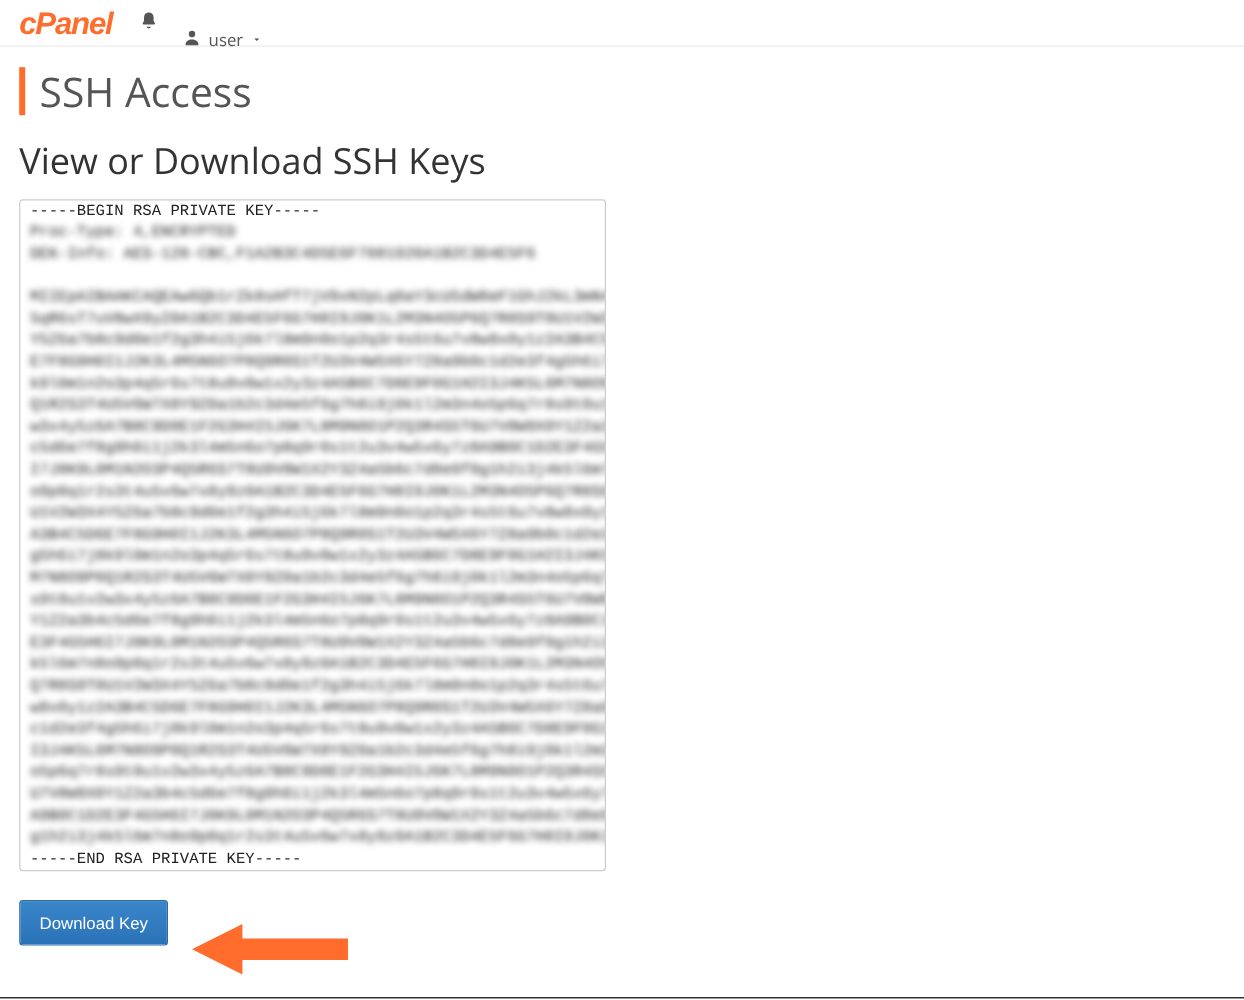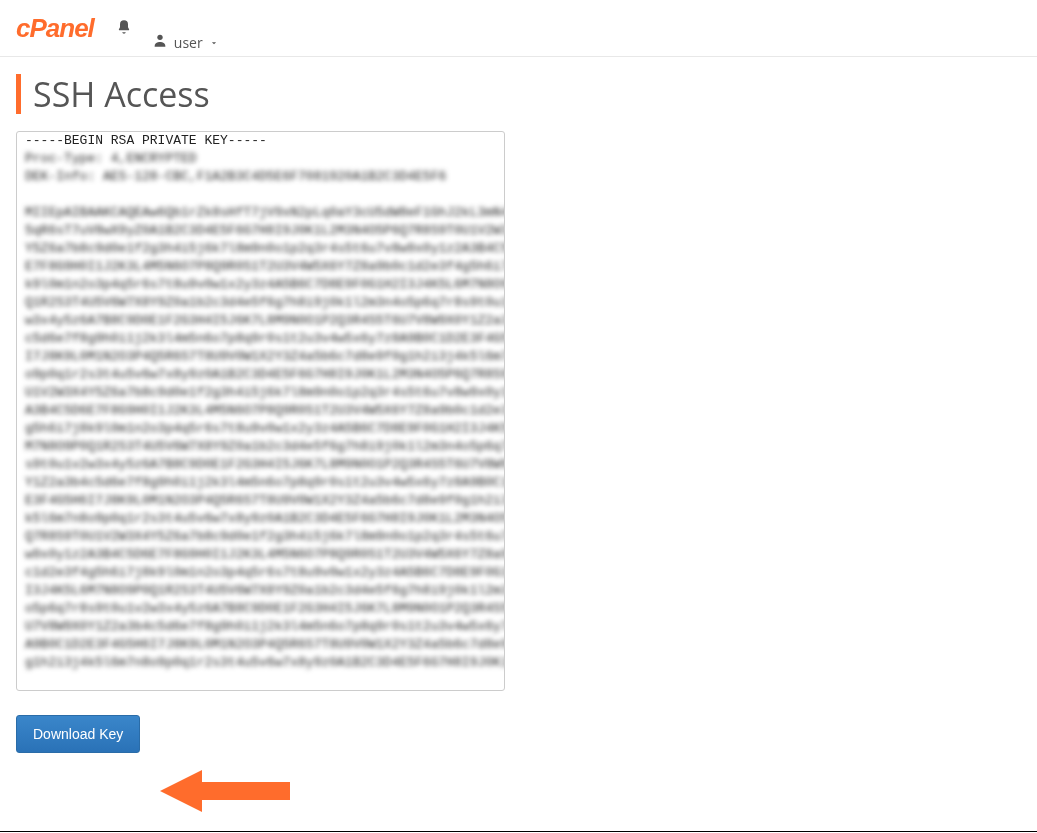--- a/index.html
+++ b/index.html
@@ -6,21 +6,21 @@
   body {
     font-family: -apple-system, BlinkMacSystemFont, "Segoe UI", "Open Sans", sans-serif;
     background: #fff;
     color: #333;
     width: 1037px;
     height: 833px;
     overflow: hidden;
     position: relative;
   }
   .topbar {
-    height: 57px;
+    height: 39px;
     display: flex;
     align-items: center;
     padding: 0 16px;
     background: #fff;
     border-bottom: 1px solid #e8e8e8;
   }
   .logo {
     font-weight: 700;
     font-style: italic;
     font-size: 26px;
@@ -176,20 +176,21 @@
     </div>
   </div>
 </div>
 
 <div class="main">
   <div class="page-title-row">
     <div class="accentbar"></div>
     <h1 class="page-title">SSH Access</h1>
   </div>
 
+  <h2 class="section-title">View or Download SSH Keys</h2>
 
 
   <div class="keybox">
     <div class="keyline">-----BEGIN RSA PRIVATE KEY-----</div>
     <div class="blurwrap" id="blurbody">Proc-Type: 4,ENCRYPTED
 DEK-Info: AES-128-CBC,F1A2B3C4D5E6F7081920A1B2C3D4E5F6
 
 MIIEpAIBAAKCAQEAw6Qb1rZk8sHfT7jV9xN2pLq0aY3cU5dW8eF1GhJ2kL3mN4oP
 5qR6sT7uV8wX9yZ0A1B2C3D4E5F6G7H8I9J0K1L2M3N4O5P6Q7R8S9T0U1V2W3X4
 Y5Z6a7b8c9d0e1f2g3h4i5j6k7l8m9n0o1p2q3r4s5t6u7v8w9x0y1z2A3B4C5D6
@@ -209,20 +210,21 @@
 E3F4G5H6I7J8K9L0M1N2O3P4Q5R6S7T8U9V0W1X2Y3Z4a5b6c7d8e9f0g1h2i3j4
 k5l6m7n8o9p0q1r2s3t4u5v6w7x8y9z0A1B2C3D4E5F6G7H8I9J0K1L2M3N4O5P6
 Q7R8S9T0U1V2W3X4Y5Z6a7b8c9d0e1f2g3h4i5j6k7l8m9n0o1p2q3r4s5t6u7v8
 w9x0y1z2A3B4C5D6E7F8G9H0I1J2K3L4M5N6O7P8Q9R0S1T2U3V4W5X6Y7Z8a9b0
 c1d2e3f4g5h6i7j8k9l0m1n2o3p4q5r6s7t8u9v0w1x2y3z4A5B6C7D8E9F0G1H2
 I3J4K5L6M7N8O9P0Q1R2S3T4U5V6W7X8Y9Z0a1b2c3d4e5f6g7h8i9j0k1l2m3n4
 o5p6q7r8s9t0u1v2w3x4y5z6A7B8C9D0E1F2G3H4I5J6K7L8M9N0O1P2Q3R4S5T6
 U7V8W9X0Y1Z2a3b4c5d6e7f8g9h0i1j2k3l4m5n6o7p8q9r0s1t2u3v4w5x6y7z8
 A9B0C1D2E3F4G5H6I7J8K9L0M1N2O3P4Q5R6S7T8U9V0W1X2Y3Z4a5b6c7d8e9f0
 g1h2i3j4k5l6m7n8o9p0q1r2s3t4u5v6w7x8y9z0A1B2C3D4E5F6G7H8I9J0K1==</div>
+    <div class="end">-----END RSA PRIVATE KEY-----</div>
   </div>
 
   <button class="dlbtn">Download Key</button>
 </div>
 
 <svg class="arrow" width="130" height="46" viewBox="0 0 130 46">
   <path d="M130 14 L42 14 L42 2 L0 23 L42 44 L42 32 L130 32 Z" fill="#ff6c2c"></path>
 </svg>
 
 <div class="bottomborder"></div>

